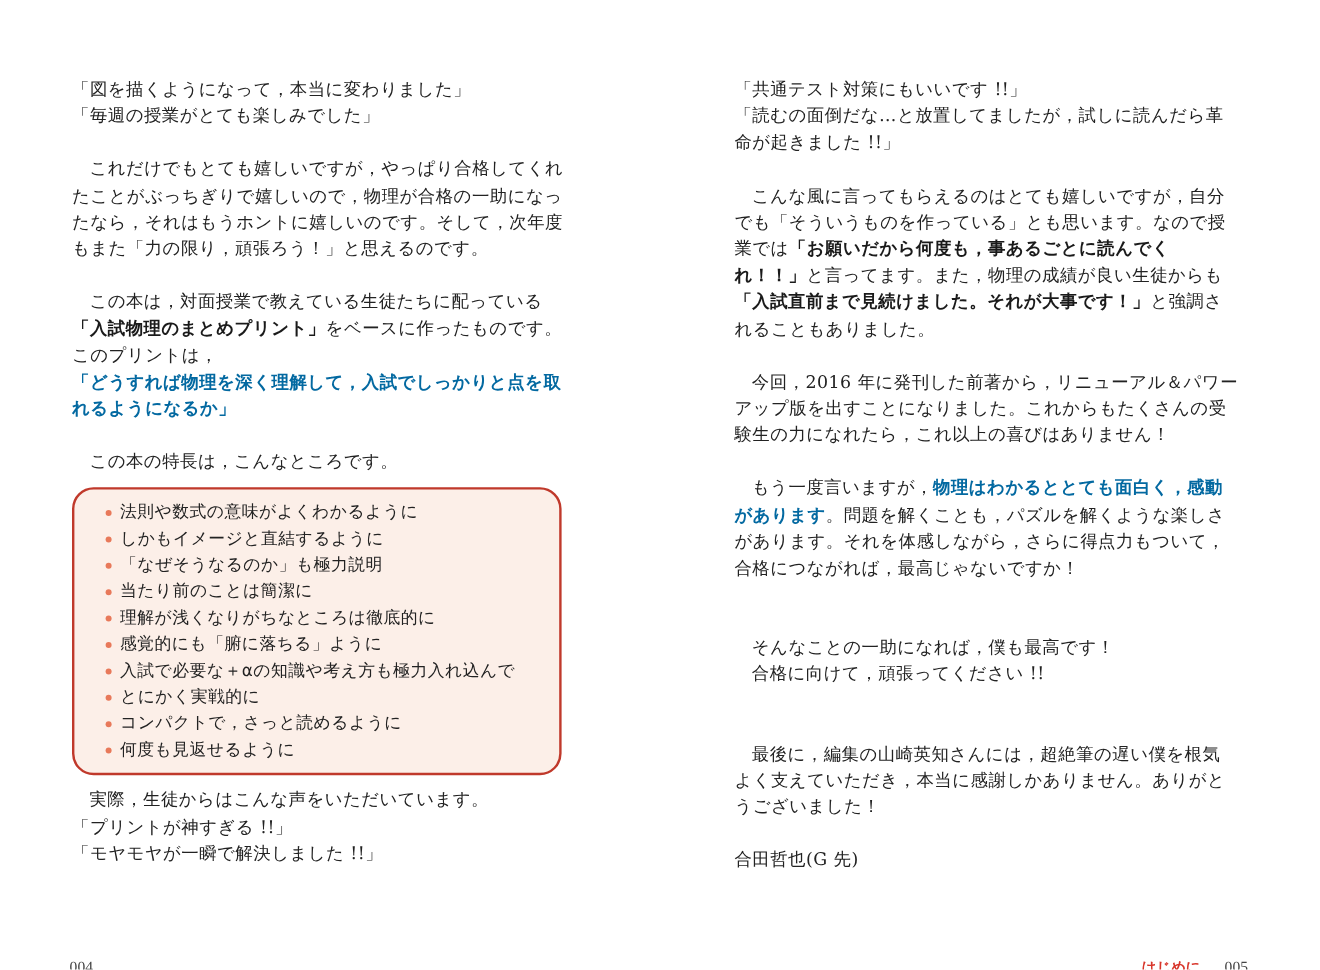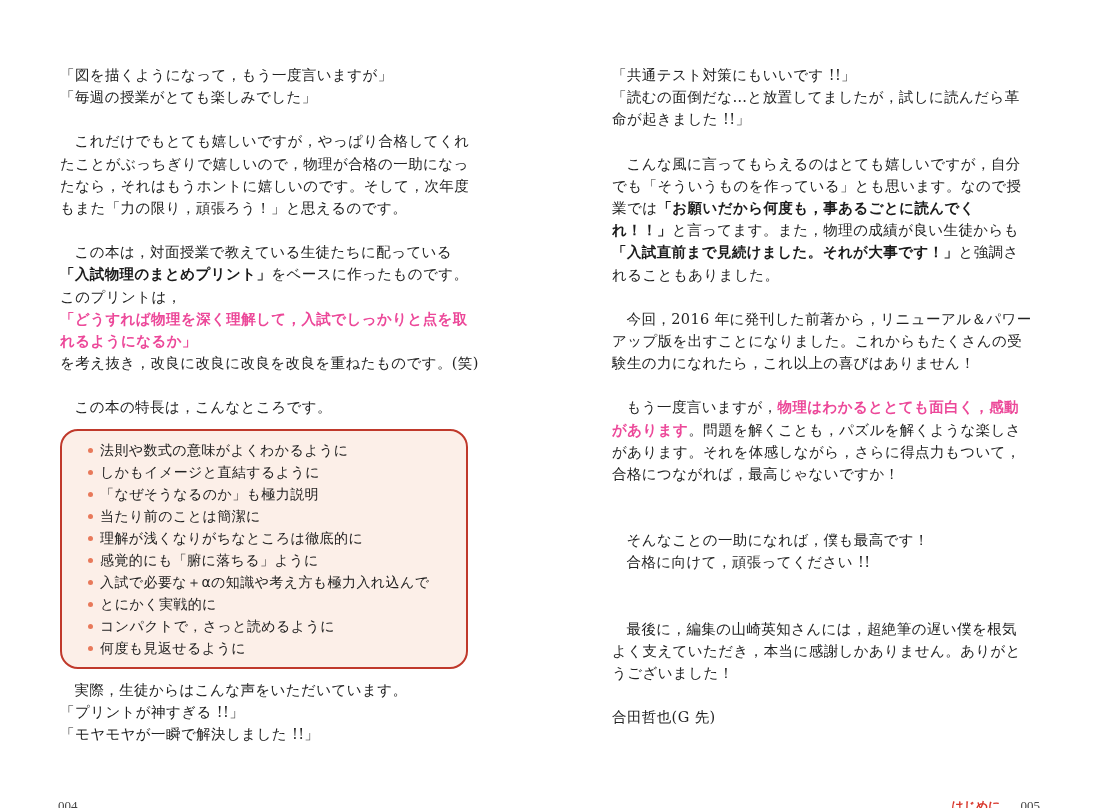--- a/index.html
+++ b/index.html
@@ -11,48 +11,47 @@
   .page-left { left:0; width:550px; }
   .page-right { left:550px; width:550px; }
   .col { position:absolute; font-size:14.5px; line-height:22.2px; letter-spacing:0.4px; }
   .page-left .col { left:60px; width:420px; top:64px; }
   .page-right .col { left:62px; width:420px; top:64px; }
   p { margin:0; }
   .gap { height:22px; }
   .gap2 { height:44px; }
   .indent { text-indent:1em; }
   .bold { font-family:"DejaVu Sans","Liberation Sans",sans-serif; font-weight:bold; color:#1a1a1a; }
-  .red { font-family:Liberation Sans, sans-serif; font-weight:bold; color:#ec4899; }
+  .red { font-family:Liberation Sans, sans-serif; font-weight:bold; color:#0369a1; }
   .box {
     margin:10px 0 10px 0; width:408px; border:2px solid #c0392b; border-radius:18px;
     background:#fcefe8; padding:8px 0 8px 24px; box-sizing:border-box;
     font-family:"DejaVu Sans","Liberation Sans",sans-serif; font-size:14px; line-height:22px; color:#222;
   }
   .box ul { list-style:none; margin:0; padding:0; }
   .box li { position:relative; padding-left:14px; }
   .box li .dot { position:absolute; left:2px; top:9px; width:5px; height:5px; border-radius:50%; background:#e8795a; }
   .folio { position:absolute; top:798px; font-family:Liberation Serif, serif; font-size:13px; color:#444; }
   .folio-left { left:58px; }
   .folio-right { right:60px; display:flex; gap:20px; align-items:baseline; }
   .folio-right .section { color:#d8352a; font-weight:bold; font-size:12px;text-align:right; }
   .signature { }
 </style>
 </head>
 <body>
 
 <div class="page page-left">
   <div class="col">
-    <p>「図を描くようになって，もう一度言いますが」</p>
+    <p>「図を描くようになって，本当に変わりました」</p>
     <p>「毎週の授業がとても楽しみでした」</p>
     <div class="gap"></div>
     <p class="indent">これだけでもとても嬉しいですが，やっぱり合格してくれたことがぶっちぎりで嬉しいので，物理が合格の一助になったなら，それはもうホントに嬉しいのです。そして，次年度もまた「力の限り，頑張ろう！」と思えるのです。</p>
     <div class="gap"></div>
     <p class="indent"><span>この本は，対面授業で教えている生徒たちに配っている</span><span class="bold">「入試物理のまとめプリント」</span><span>をベースに作ったものです。このプリントは，</span></p>
     <p class="red">「どうすれば物理を深く理解して，入試でしっかりと点を取れるようになるか」</p>
-    <p>を考え抜き，改良に改良に改良を改良を重ねたものです。(笑)</p>
     <div class="gap"></div>
     <p class="indent">この本の特長は，こんなところです。</p>
     <div class="box">
       <ul>
         <li><span class="dot"></span><span>法則や数式の意味がよくわかるように</span></li>
         <li><span class="dot"></span><span>しかもイメージと直結するように</span></li>
         <li><span class="dot"></span><span>「なぜそうなるのか」も極力説明</span></li>
         <li><span class="dot"></span><span>当たり前のことは簡潔に</span></li>
         <li><span class="dot"></span><span>理解が浅くなりがちなところは徹底的に</span></li>
         <li><span class="dot"></span><span>感覚的にも「腑に落ちる」ように</span></li>

